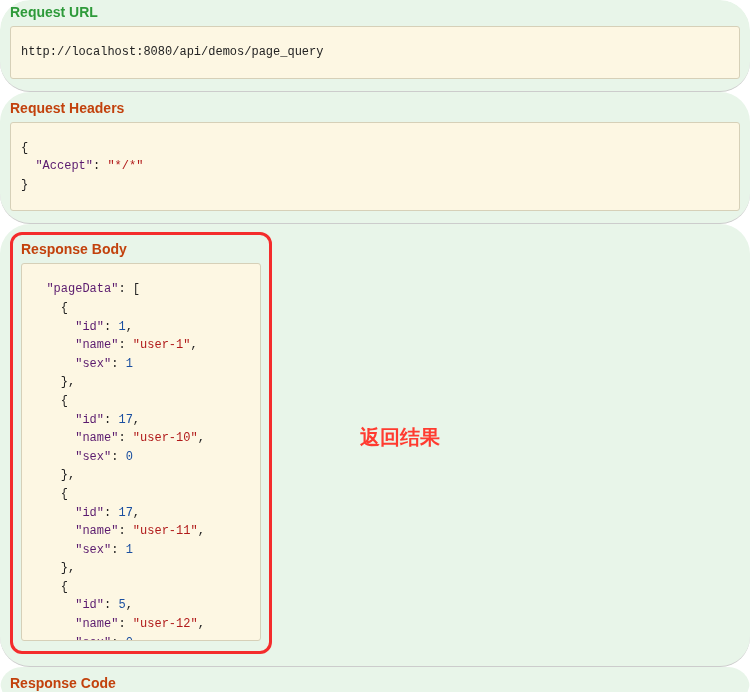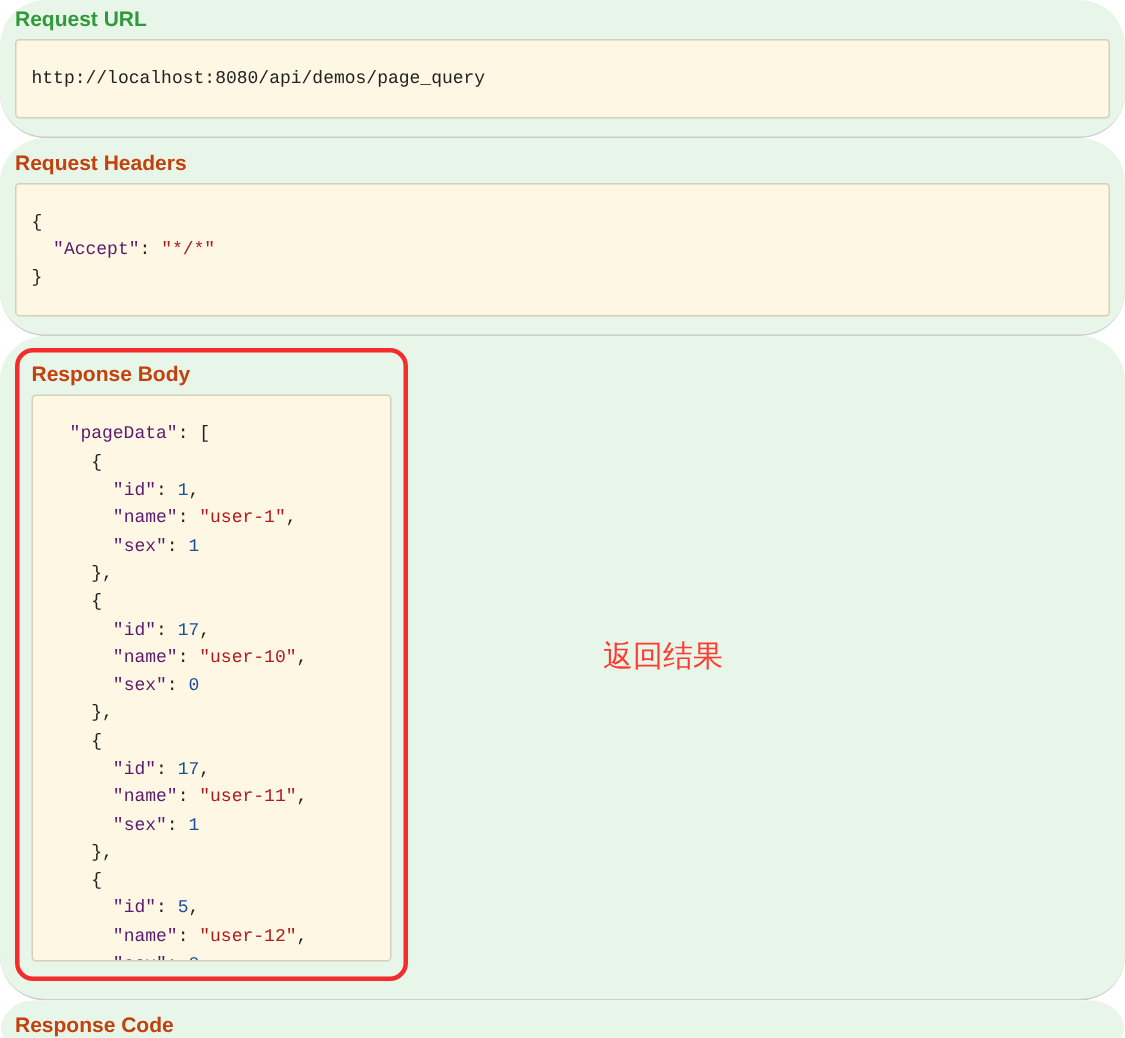--- a/index.html
+++ b/index.html
@@ -49,22 +49,21 @@
   }
   .redbox .section-title { margin-bottom: 6px; }
   .redbox .code-block {
     height: 378px;
     overflow: hidden;
   }
   .annot {
     position: absolute;
     color: #ff3b30;
     font-size: 20px;
-    font-weight: 400;
-    margin-left: 42px;
+    font-weight: 700;
   }
   .rel { position: relative; }
 </style>
 </head>
 <body>
 
 <div class="section">
   <div class="section-title cut">Request URL</div>
   <div class="code-block">http://localhost:8080/api/demos/page_query</div>
 </div>

